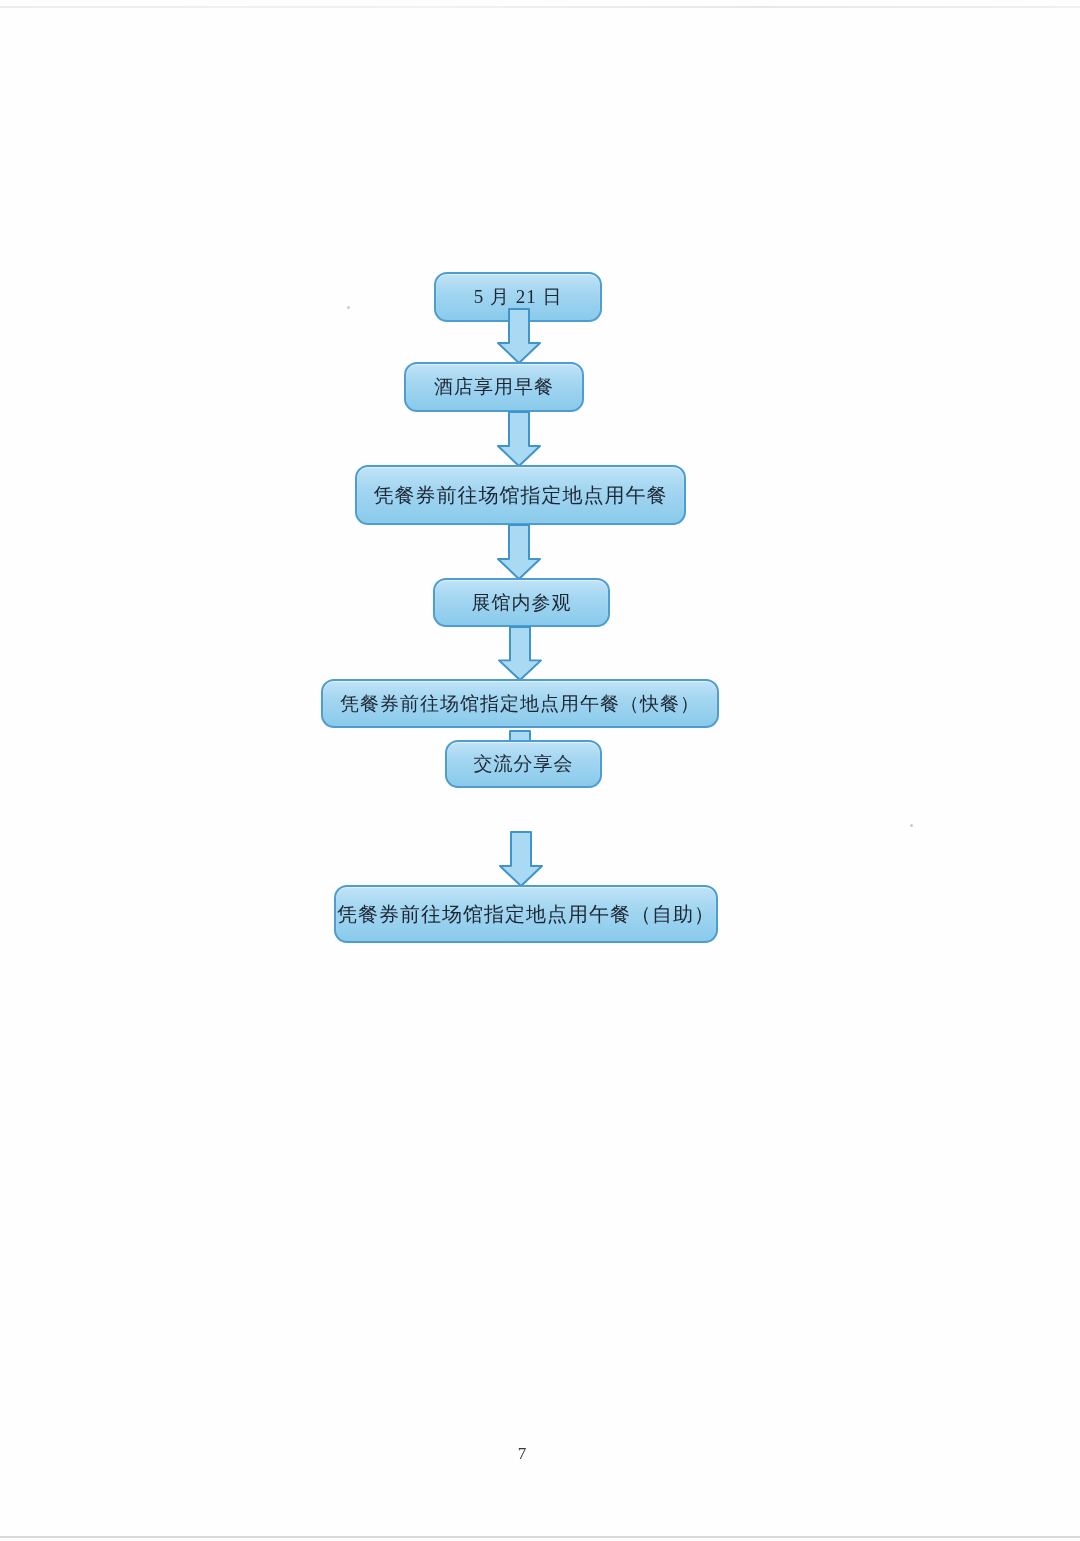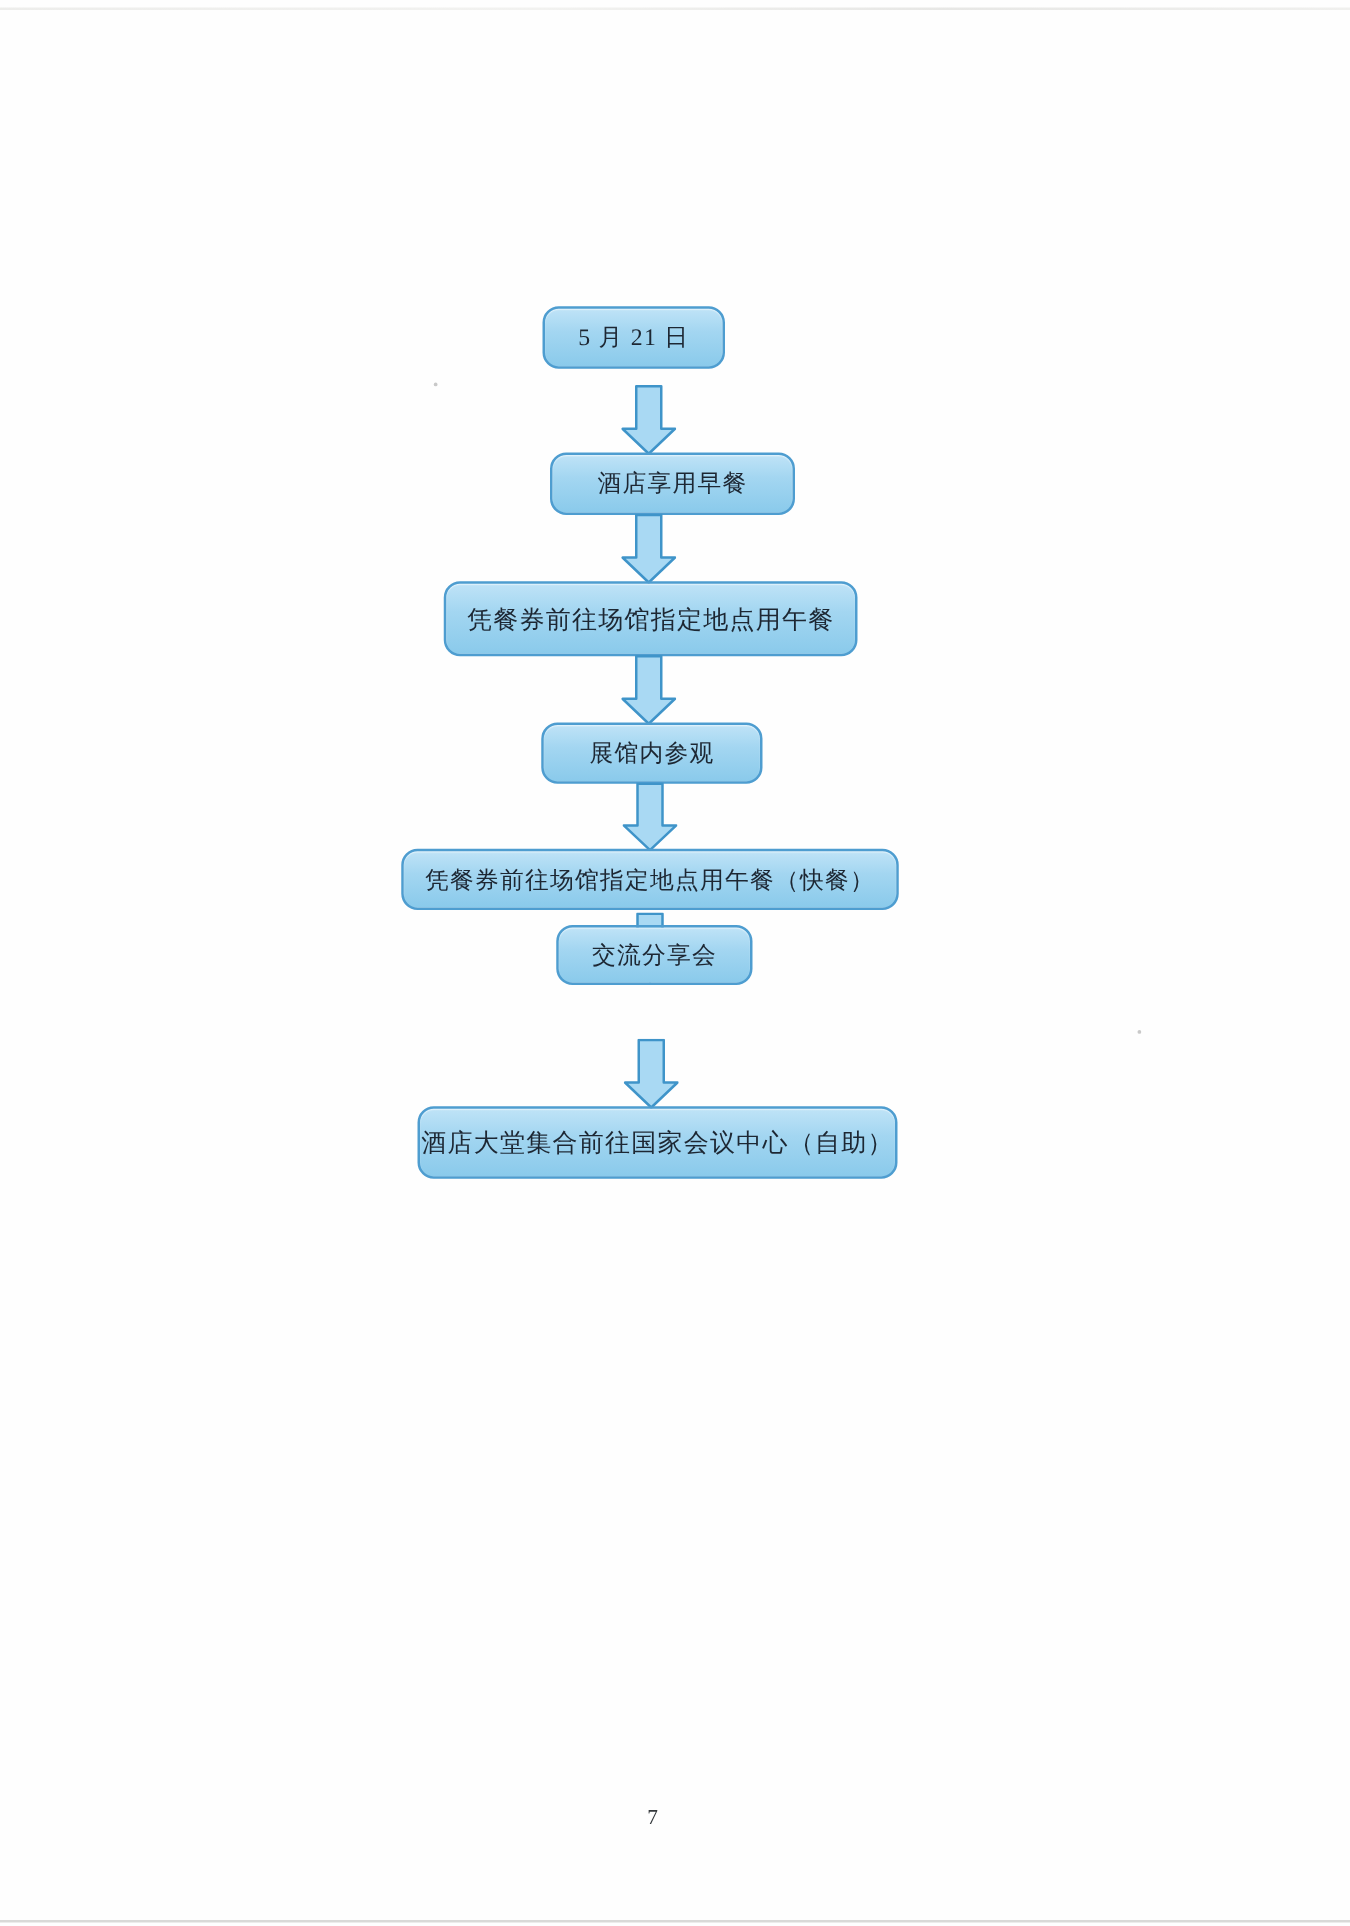--- a/index.html
+++ b/index.html
@@ -45,22 +45,22 @@
     border-radius: 13px;
     background: linear-gradient(180deg, #bfe3f7 0%, #a3d6f1 40%, #8acaeb 100%);
     display: flex;
     align-items: center;
     justify-content: center;
     color: #1d2733;
     font-size: 19px;
     letter-spacing: 1px;
     box-shadow: inset 0 1px 1px rgba(255,255,255,0.55);
   }
-  .box-0 { left: 434px; top: 245px; width: 146px; height: 50px; }
-  .box-1 { left: 440px; top: 362px; width: 196px; height: 50px; border-radius: 13px; }
+  .box-0 { left: 434px; top: 272px; width: 168px; height: 50px; }
+  .box-1 { left: 404px; top: 362px; width: 180px; height: 50px; border-radius: 13px; }
   .box-2 { left: 355px; top: 465px; width: 331px; height: 60px; font-size: 20px; }
   .box-3 { left: 433px; top: 578px; width: 177px; height: 49px; }
   .box-4 { left: 321px; top: 679px; width: 398px; height: 49px; }
   .box-5 { left: 445px; top: 740px; width: 157px; height: 48px; }
   .box-6 { left: 334px; top: 885px; width: 384px; height: 58px; font-size: 20px; }
 
   
   .flow-arrow {
     position: absolute;
     width: 44px;
@@ -149,18 +149,18 @@
     <span>交流分享会</span>
   </div>
 
   <div class="flow-arrow arrow-5">
     <svg viewBox="0 0 44 56" preserveAspectRatio="none" aria-hidden="true">
       <polygon points="12,1 32,1 32,35 43,35 22,55 1,35 12,35" fill="#a9d9f3" stroke="#3f94c9" stroke-width="2" stroke-linejoin="round"></polygon>
     </svg>
   </div>
 
   <div class="flow-box box-6">
-    <span>酒店大堂集合前往国家会议中心（自助）</span>
+    <span>凭餐券前往场馆指定地点用午餐（自助）</span>
   </div>
 
   <div class="page-number">7</div>
 
 </div>
 
 </body></html>

